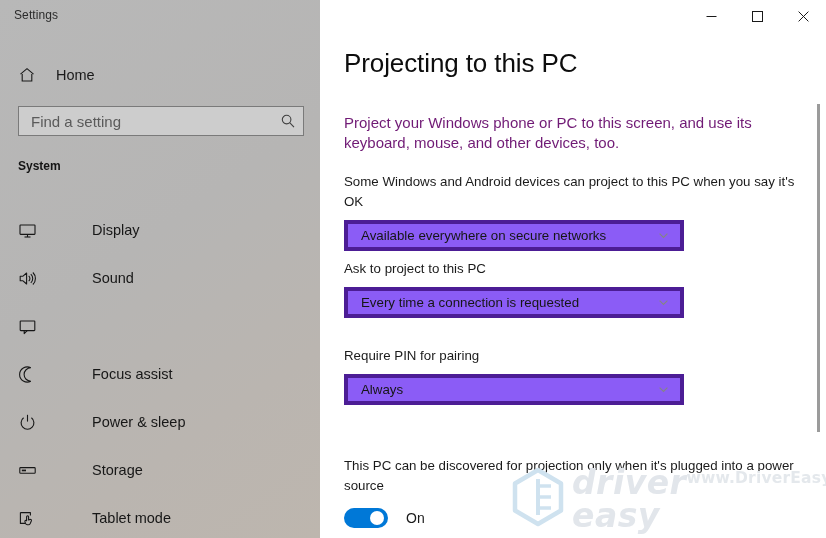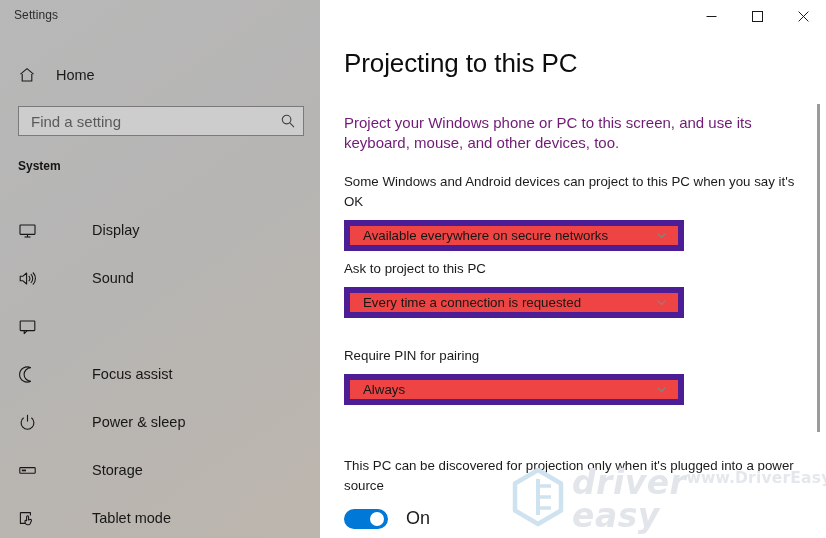--- a/index.html
+++ b/index.html
@@ -146,22 +146,22 @@
     width: 452px;
   }
   .grp-label {
     font-size: 13.3px;
     line-height: 20px;
     color: #1b1b1b;
     margin-bottom: 8px;
   }
   .combo {
     width: 340px; height: 31px;
-    border: 6px solid #4c1d95;
-    background: #ef4444;
+    border: 4px solid #4c1d95;
+    background: #8b5cf6;
     display: flex; align-items: center;
     padding: 0 10px 0 13px;
     gap: 45px;
   }
   .combo-value {
     flex: 1;
     font-size: 13.3px;
     color: #161616;
     white-space: nowrap;
     overflow: hidden;
@@ -180,21 +180,21 @@
     flex: none;
   }
   .toggle-knob {
     position: absolute;
     top: 3px; right: 4px;
     width: 14px; height: 14px;
     border-radius: 50%;
     background: #ffffff;
   }
   .toggle-label {
-    font-size: 18px;
+    font-size: 14px;
     color: #1b1b1b;
     margin-left: 18px;
   }
 
   .scrollbar {
     position: absolute;
     right: 6px; top: 104px;
     width: 3px; height: 328px;
     background: #9b9b9b;
     z-index: 15;

